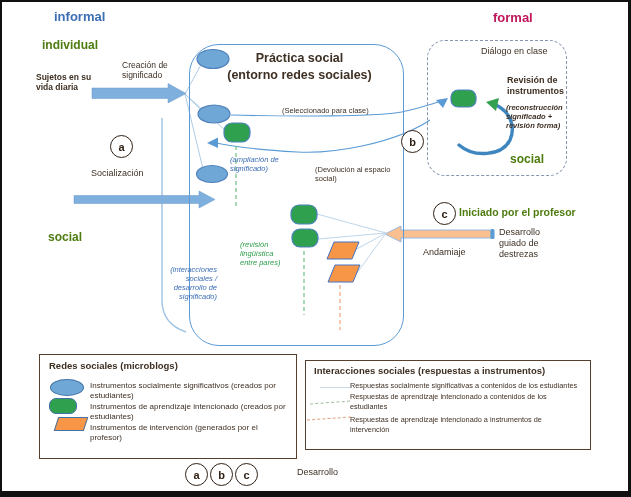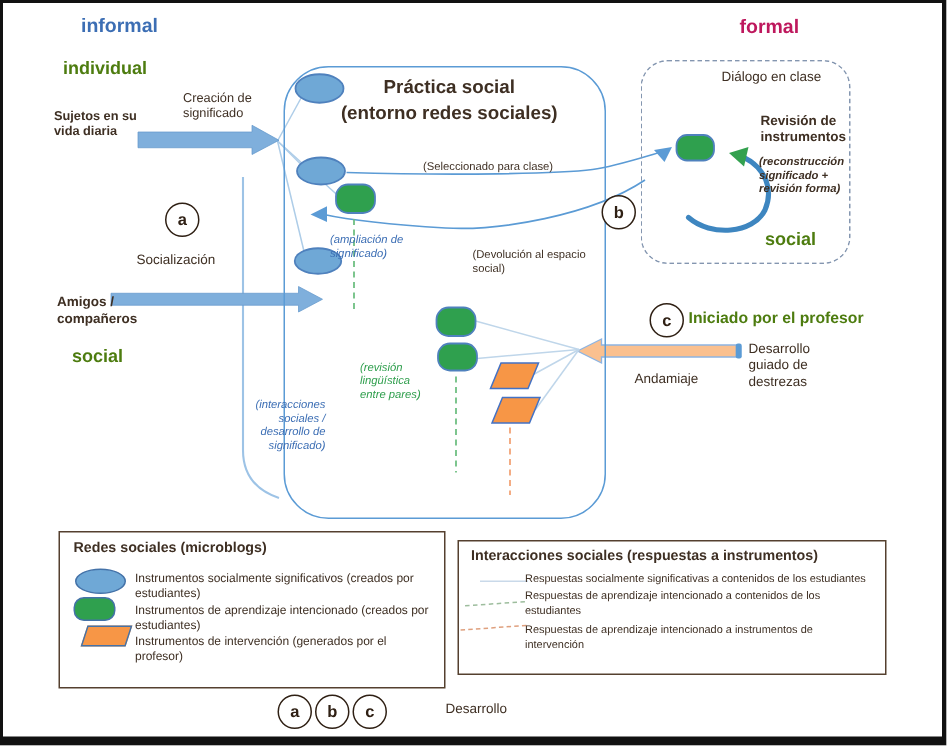--- a/index.html
+++ b/index.html
@@ -92,27 +92,26 @@
 
   <div class="lbl blue" style="left:52px;top:7px;font-size:13px;font-weight:700;">informal</div>
   <div class="lbl purple" style="left:40px;top:36px;font-size:12px;font-weight:600;">individual</div>
   <div class="lbl peach" style="left:491px;top:8px;font-size:13px;font-weight:600;">formal</div>
   <div class="lbl purple" style="left:46px;top:228px;font-size:12px;font-weight:600;">social</div>
   <div class="lbl purple" style="left:508px;top:150px;font-size:12px;font-weight:600;">social</div>
 
   <div class="lbl b" style="left:34px;top:70px;width:62px;font-size:8.5px;">Sujetos en su vida diaria</div>
   <div class="lbl" style="left:108px;top:58px;width:54px;font-size:8.5px;margin-left:12px;">Creación de significado</div>
   <div class="lbl" style="left:89px;top:166px;font-size:9px;">Socialización</div>
-  <div class="lbl b" style="left:36px;top:194px;width:58px;font-size:9px;">Amigos / compañeros</div>
 
   <div class="lbl b" style="left:205px;top:49px;width:185px;font-size:12.5px;text-align:center;">Práctica social</div>
   <div class="lbl b" style="left:205px;top:66px;width:185px;font-size:12.5px;text-align:center;">(entorno redes sociales)</div>
   <div class="lbl" style="left:280px;top:104px;font-size:7.5px;">(Seleccionado para clase)</div>
   <div class="lbl" style="left:313px;top:163px;width:80px;font-size:7.5px;">(Devolución al espacio social)</div>
-  <div class="lbl it blue" style="left:218px;top:153px;width:58px;font-size:7.5px;">(ampliación de significado)</div>
+  <div class="lbl it blue" style="left:228px;top:153px;width:58px;font-size:7.5px;">(ampliación de significado)</div>
   <div class="lbl it green-t" style="left:238px;top:238px;width:44px;font-size:7.5px;">(revisión lingüística entre pares)</div>
   <div class="lbl it blue" style="left:155px;top:263px;width:60px;font-size:7.5px;text-align:right;">(interacciones sociales / desarrollo de significado)</div>
 
   <div class="lbl" style="left:479px;top:44px;font-size:9px;">Diálogo en clase</div>
   <div class="lbl b" style="left:505px;top:73px;width:58px;font-size:9px;">Revisión de instrumentos</div>
   <div class="lbl it" style="left:504px;top:101px;width:60px;font-size:7.5px;font-weight:bold;">(reconstrucción significado + revisión forma)</div>
 
   <div class="lbl b purple" style="left:457px;top:204px;font-size:10.5px;">Iniciado por el profesor</div>
   <div class="lbl" style="left:497px;top:225px;width:52px;font-size:9px;">Desarrollo guiado de destrezas</div>
   <div class="lbl" style="left:421px;top:245px;font-size:9px;">Andamiaje</div>

